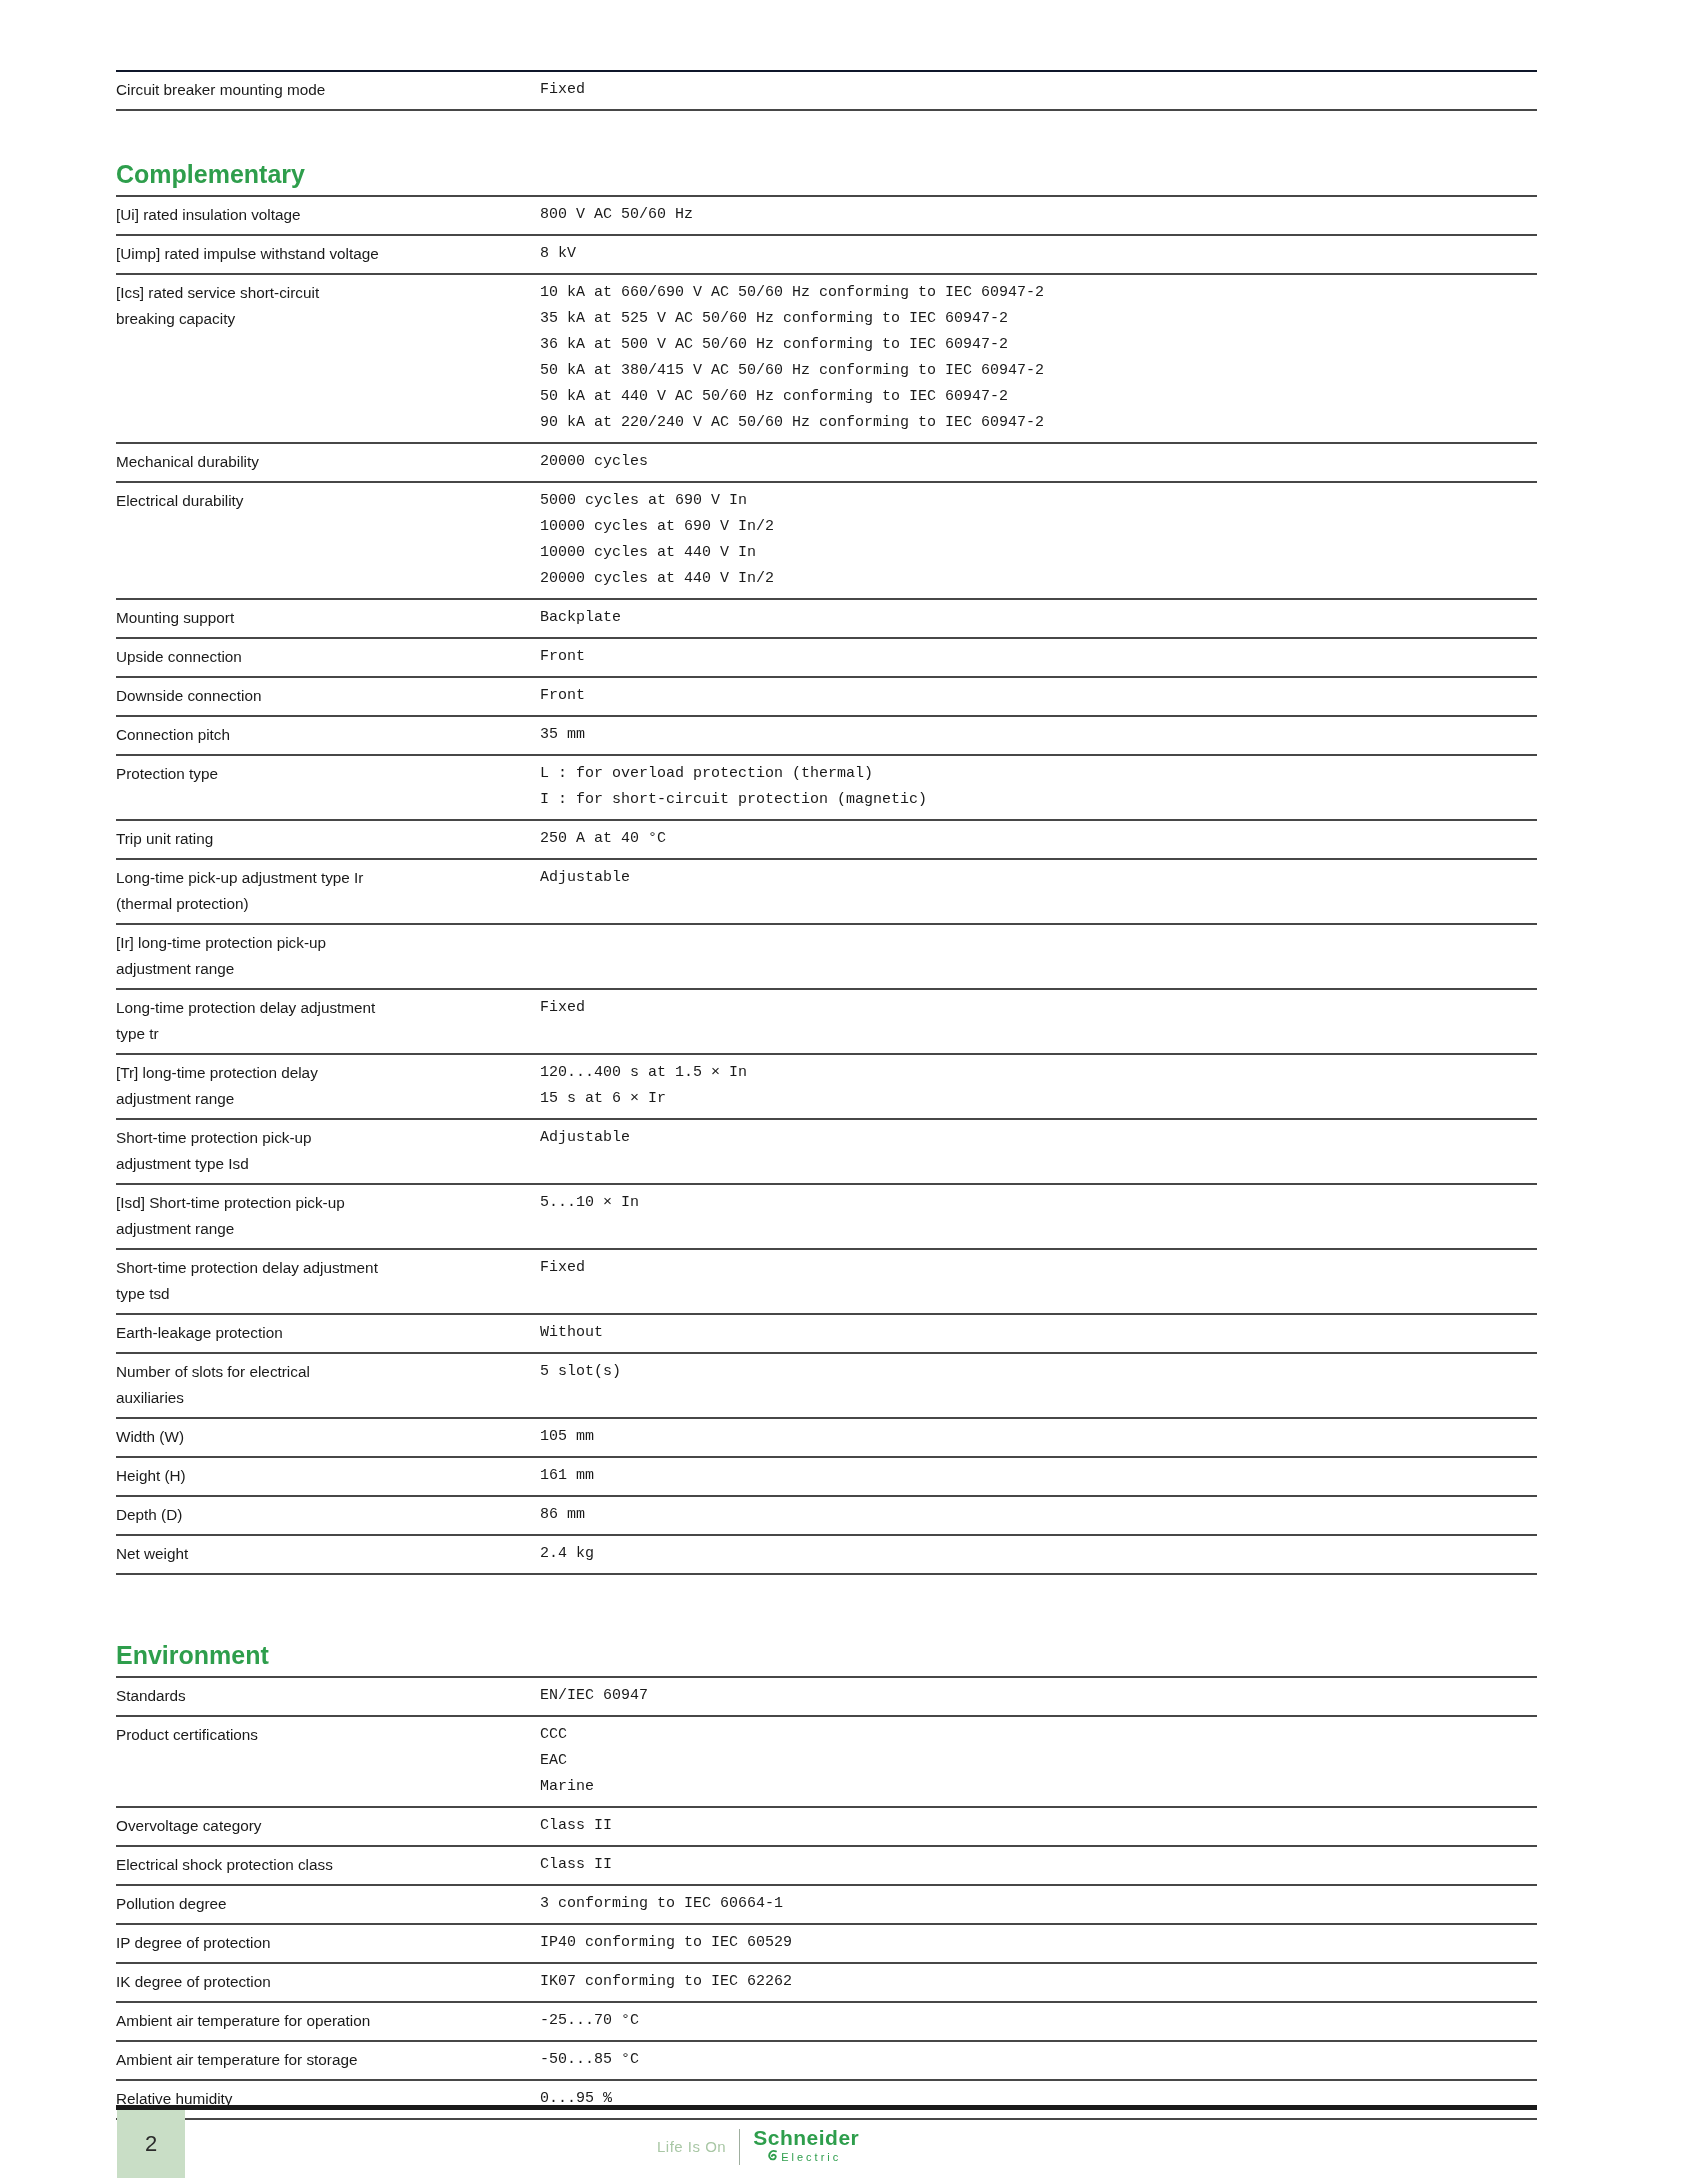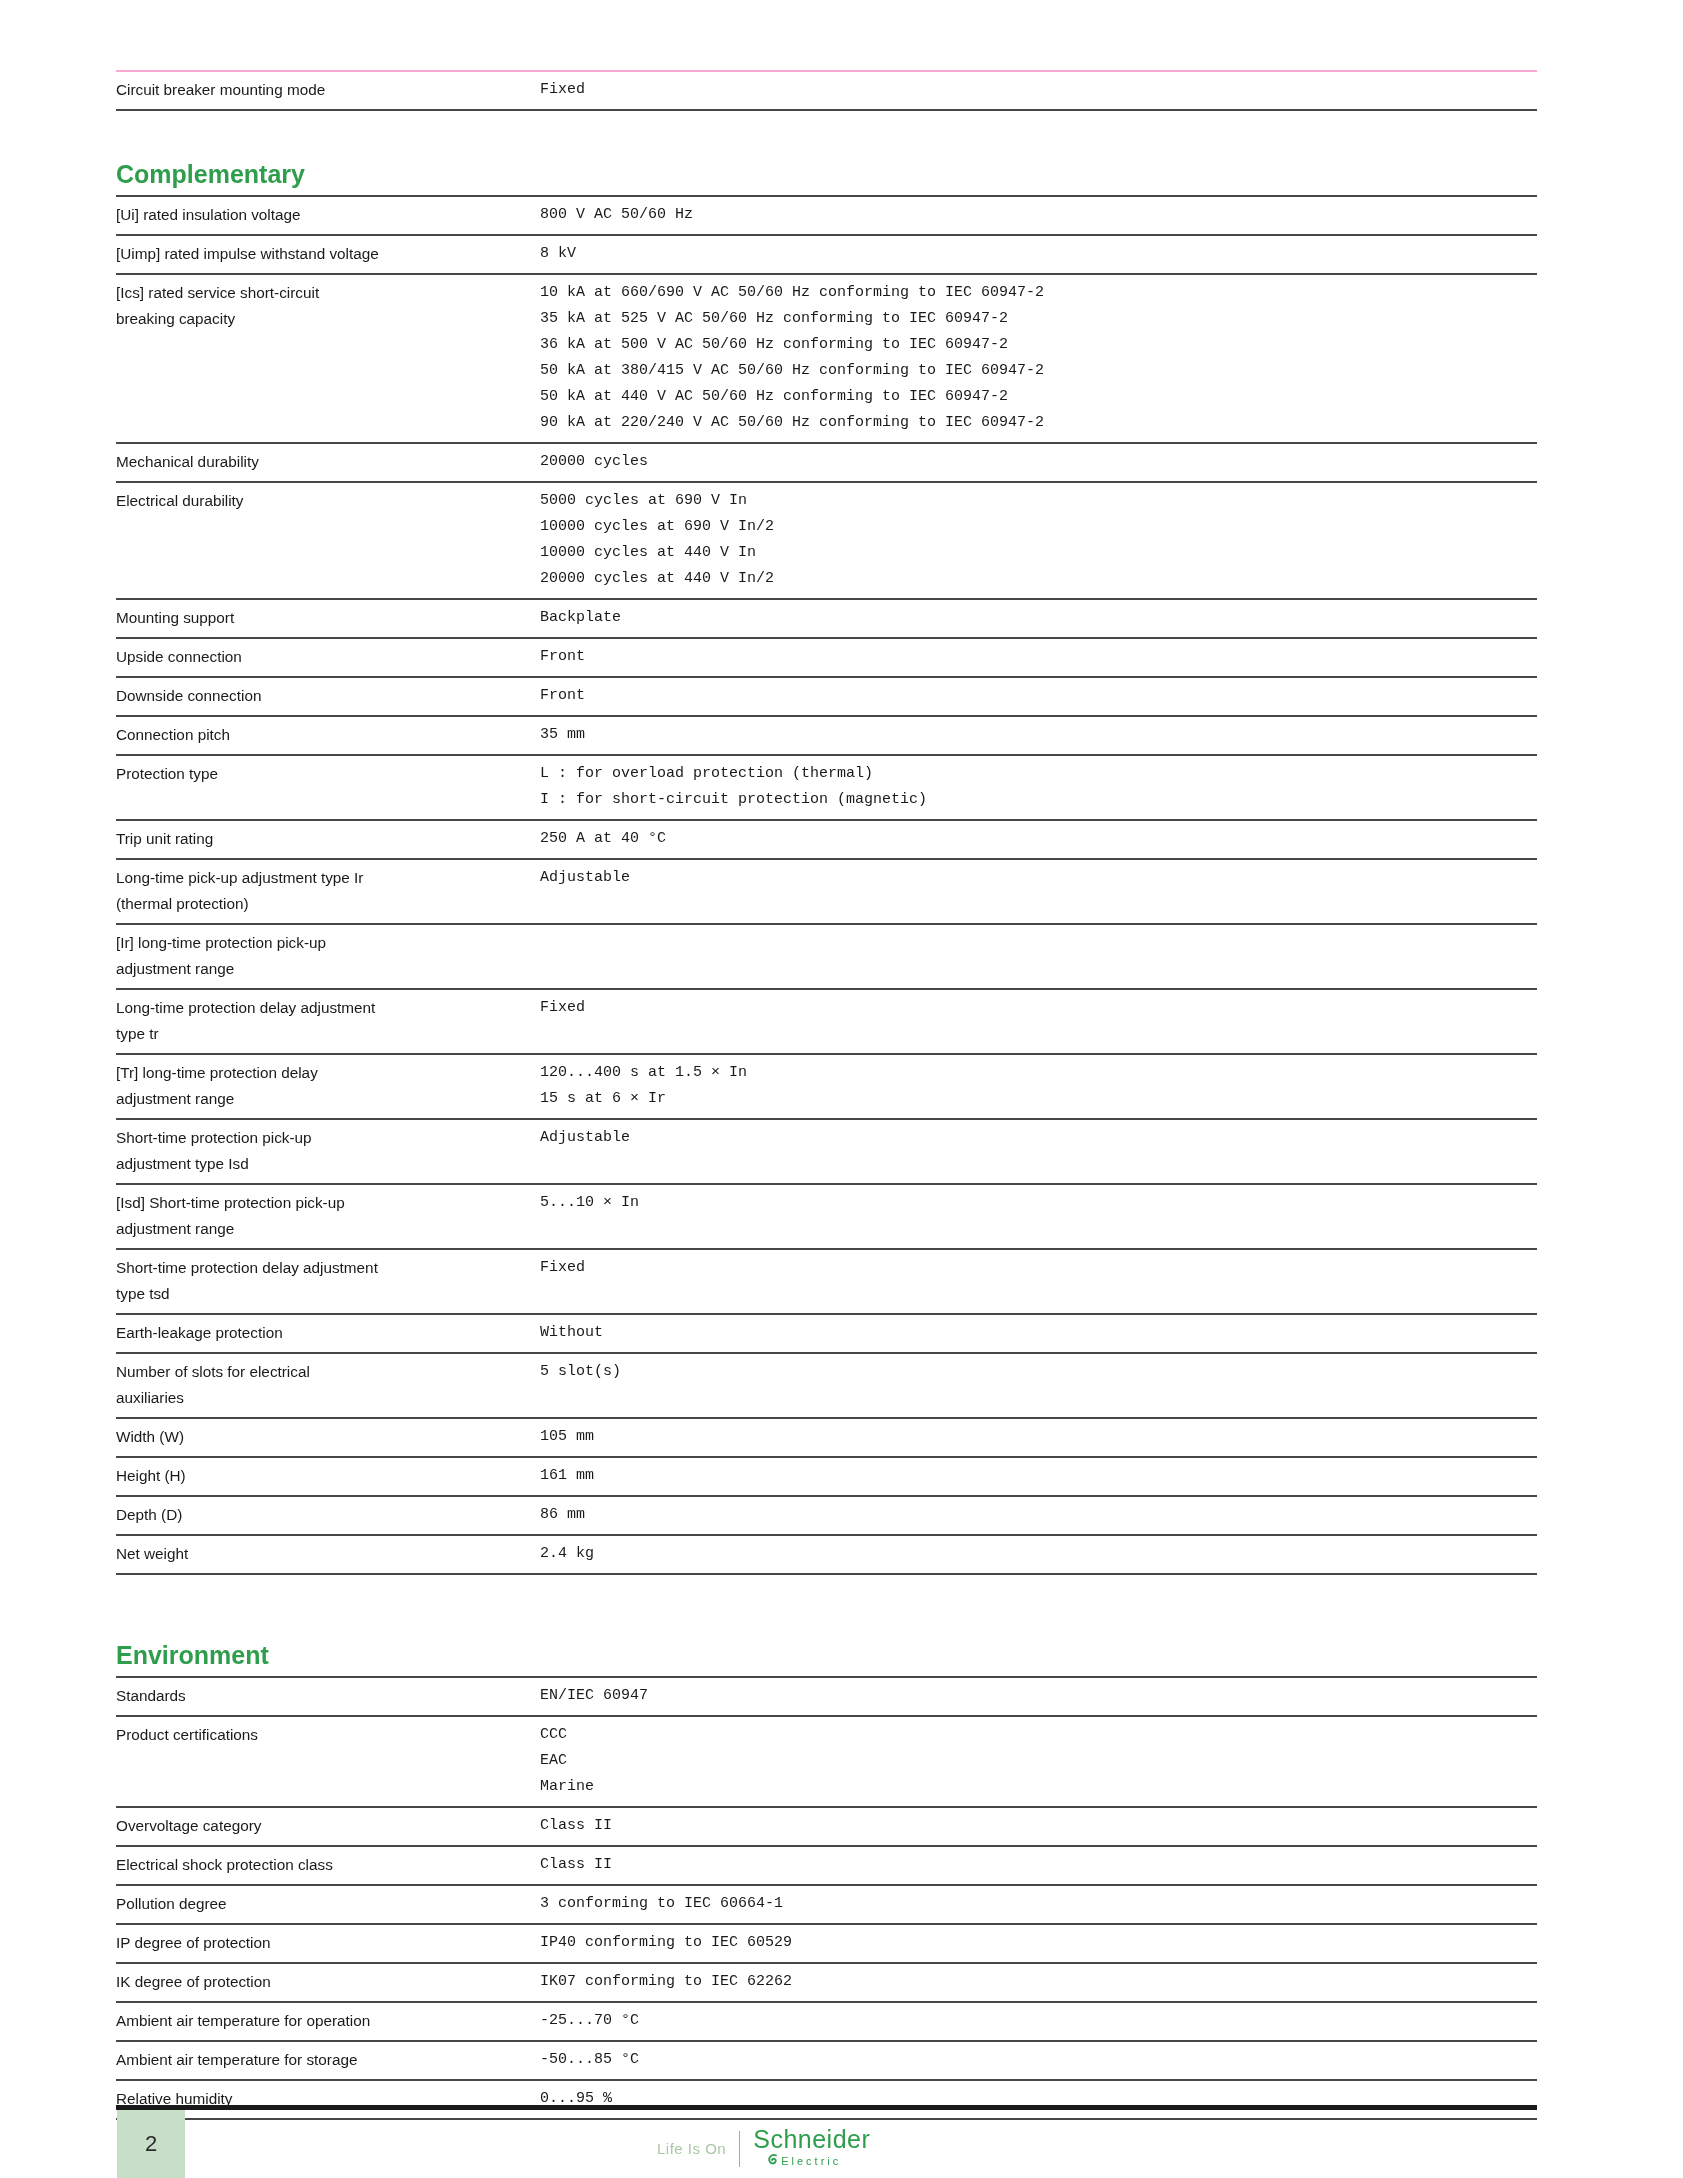--- a/index.html
+++ b/index.html
@@ -15,21 +15,21 @@
     color: #1a1a1a;
     overflow: hidden;
   }
   .content {
     position: absolute;
     left: 116px;
     top: 0;
     width: 1421px;
   }
   
-  .spec-table { border-top: 2px solid #f9a8d4; }
+  .spec-table { border-top: 2px solid #0f172a; }
   .spec-table.no-top { border-top: none; }
   .spec-row {
     display: flex;
     align-items: flex-start;
     border-bottom: 2px solid #474747;
     padding: 5px 0 6px 0;
   }
   .spec-label {
     width: 424px;
     flex: 0 0 424px;
@@ -102,22 +102,22 @@
     width: 1px;
     height: 36px;
     background: #9fae9f;
   }
   .schneider-block {
     padding-left: 13px;
     color: #2e9e4c;
     line-height: 1;
   }
   .schneider-name {
-    font-size: 25px;
-    font-weight: 400;
+    font-size: 21px;
+    font-weight: 700;
     letter-spacing: 0.5px;
     display: block;
   }
   .schneider-sub {
     display: flex;
     align-items: center;
     margin-top: 1px;
     padding-left: 14px;
   }
   .schneider-swirl { display: inline-block; margin-right: 2px; }

